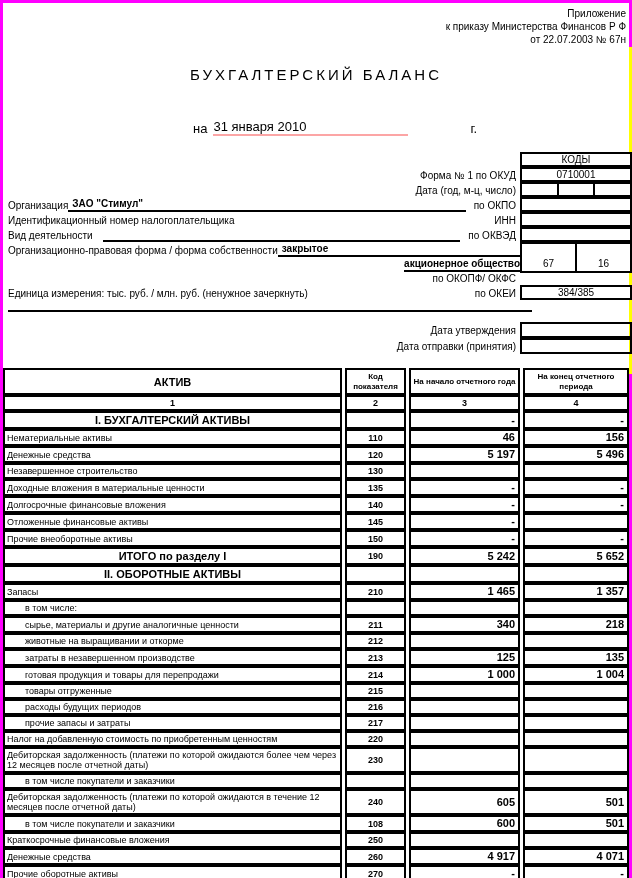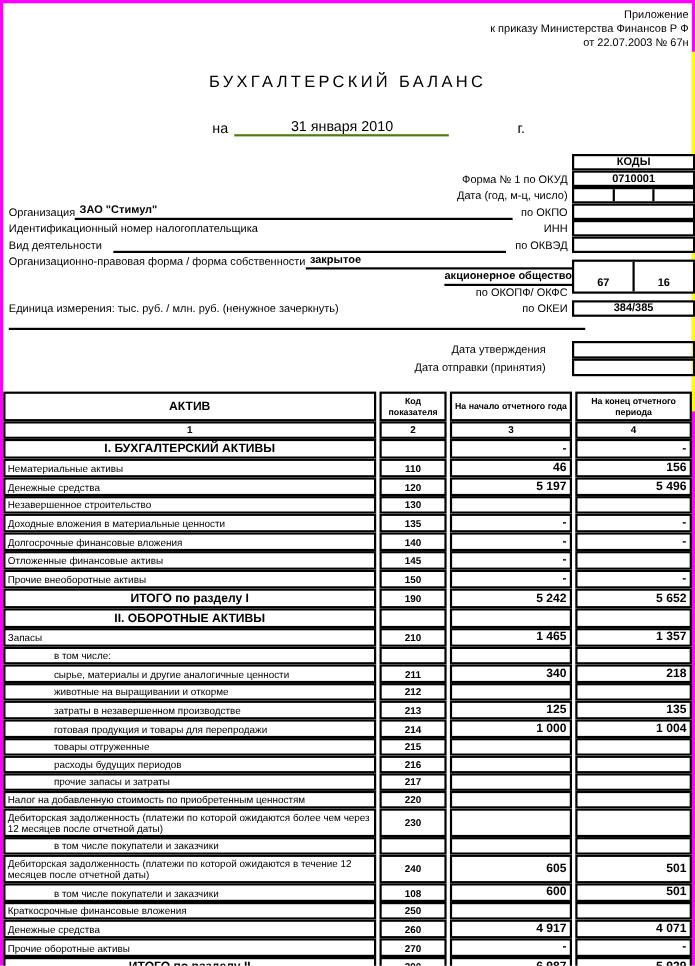--- a/index.html
+++ b/index.html
@@ -13,62 +13,62 @@
   .content{position:relative;z-index:3;padding:0;}
 
   
   .note{margin:7px 6px 0 0;text-align:right;font-size:10px;line-height:13px;}
 
   
   .title{margin-top:20px;text-align:center;font-size:15px;letter-spacing:3px;}
 
   
   .dateline{margin-top:24px;display:flex;align-items:flex-end;font-size:13px;padding-left:193px;}
-  .dateline .dl-date{display:inline-block;width:195px;text-align:center;border-bottom:2px solid #4d7c0f;margin-left:6px;}
+  .dateline .dl-date{display:inline-block;width:195px;text-align:left;border-bottom:2px solid #fca5a5;margin-left:6px;margin-top:12px;}
   .dateline .dl-g{margin-left:62px;}
 
   
   .form-area{margin-top:16px;padding-left:8px;}
   .form-row{display:flex;align-items:flex-end;min-height:15px;font-size:10px;line-height:13px;}
   .form-left{flex:1;display:flex;align-items:flex-end;min-width:0;}
   .spacer{flex:1;}
   .r-label{white-space:nowrap;padding:0 4px 0 8px;}
   .underline{border-bottom:2px solid #000;}
   .bold{font-weight:bold;}
   .codecol{width:112px;flex:0 0 112px;}
   .code-cell{border:2px solid #000;height:15px;box-sizing:border-box;display:flex;
-    align-items:center;justify-content:center;font-size:10px;font-weight:bold;background:#fff;}
+    align-items:center;justify-content:center;font-size:10px;font-weight:normal;background:#fff;}
   .code-cell.empty{font-weight:normal;}
   .split3{padding:0;}
   .split3 .dc{flex:1;height:100%;border-right:2px solid #000;}
   .split3 .dc:last-child{border-right:none;}
   .tall{height:31px;padding:0;}
   .tall .half{flex:1;height:100%;display:flex;align-items:flex-end;justify-content:center;padding-bottom:1px;box-sizing:border-box;}
   .tall .half.first{border-right:2px solid #000;}
 
   .addr-line2{width:524px;border-bottom:2px solid #000;height:8px;margin-top:2px;}
 
   
   .approval{margin-top:10px;}
-  .appr-row{display:flex;align-items:center;justify-content:flex-end;font-size:10px;gap:20px;}
+  .appr-row{display:flex;align-items:center;justify-content:flex-end;font-size:10px;}
   .appr-box{width:112px;flex:0 0 112px;border:2px solid #000;height:16px;box-sizing:border-box;}
   .appr-label{padding-right:4px;}
 
   
   table.balance{border-collapse:separate;border-spacing:3px 0;width:632px;table-layout:fixed;margin-top:14px;}
   table.balance td, table.balance th{border:2px solid #000;box-sizing:border-box;background:#fff;}
   col.c1{width:339px;} col.c2{width:61px;} col.c3{width:111px;} col.c4{width:106px;}
   th{font-weight:bold;font-size:8px;line-height:10px;text-align:center;height:27px;padding:1px 2px;}
   th.h-aktiv{font-size:11px;line-height:12px;}
   td{height:15px;padding:1px 2px;font-size:9px;line-height:10px;vertical-align:middle;}
   td.c-num{text-align:center;font-weight:bold;font-size:9px;height:13px;}
   td.c-code{text-align:center;font-weight:bold;font-size:9px;}
   td.c-val{text-align:right;font-weight:bold;font-size:11px;line-height:11px;padding-right:3px;}
   tr.row-section td.c-label, tr.row-total td.c-label{text-align:center;font-weight:bold;font-size:11px;line-height:12px;}
-  tr.row-sub td.c-label{padding-left:44px;}
+  tr.row-sub td.c-label{padding-left:20px;}
 </style>
 </head>
 <body>
 
 <div class="frame"></div>
 <div class="yellow-strip"></div>
 
 <div class="content">
 
   <div class="note">
@@ -146,21 +146,21 @@
       <div class="form-left">
         <span>Вид деятельности</span>
         <span class="underline" style="flex:1;margin-left:10px;">&nbsp;</span>
         <span class="r-label">по ОКВЭД</span>
       </div>
       <div class="codecol">
           <div class="code-cell empty"></div>
         </div>
     </div>
 
-    <div class="form-row" style="align-items:center;">
+    <div class="form-row" style="align-items:flex-start;">
       <div class="form-left" style="display:block;">
         <div class="form-row" style="min-height:15px;">
           <span>Организационно-правовая форма / форма собственности</span>
           <span class="underline bold" style="flex:1;padding-left:4px;">закрытое</span>
         </div>
         <div class="form-row" style="min-height:16px;flex-direction:column;">
           <span class="underline bold" style="flex:1;">акционерное общество</span>
           <span class="r-label">по ОКОПФ/ ОКФС</span>
         </div>
       </div>

